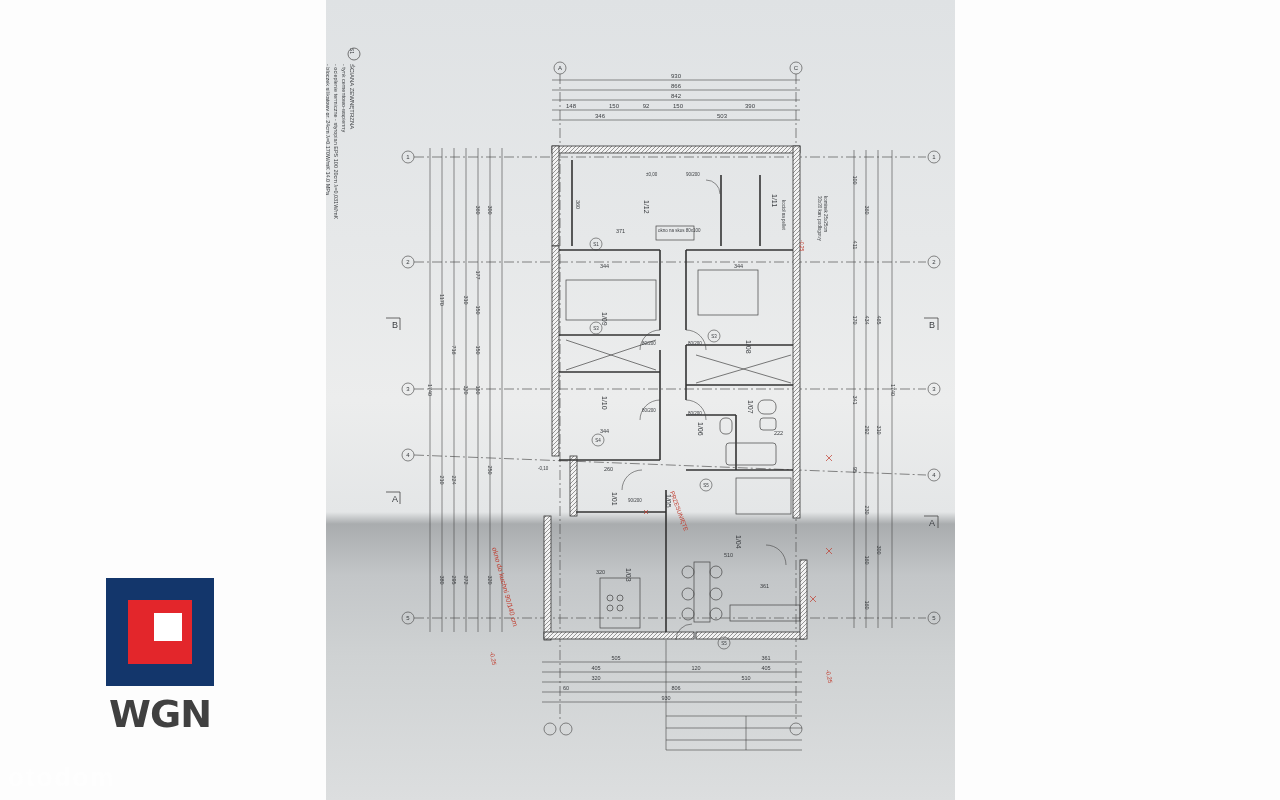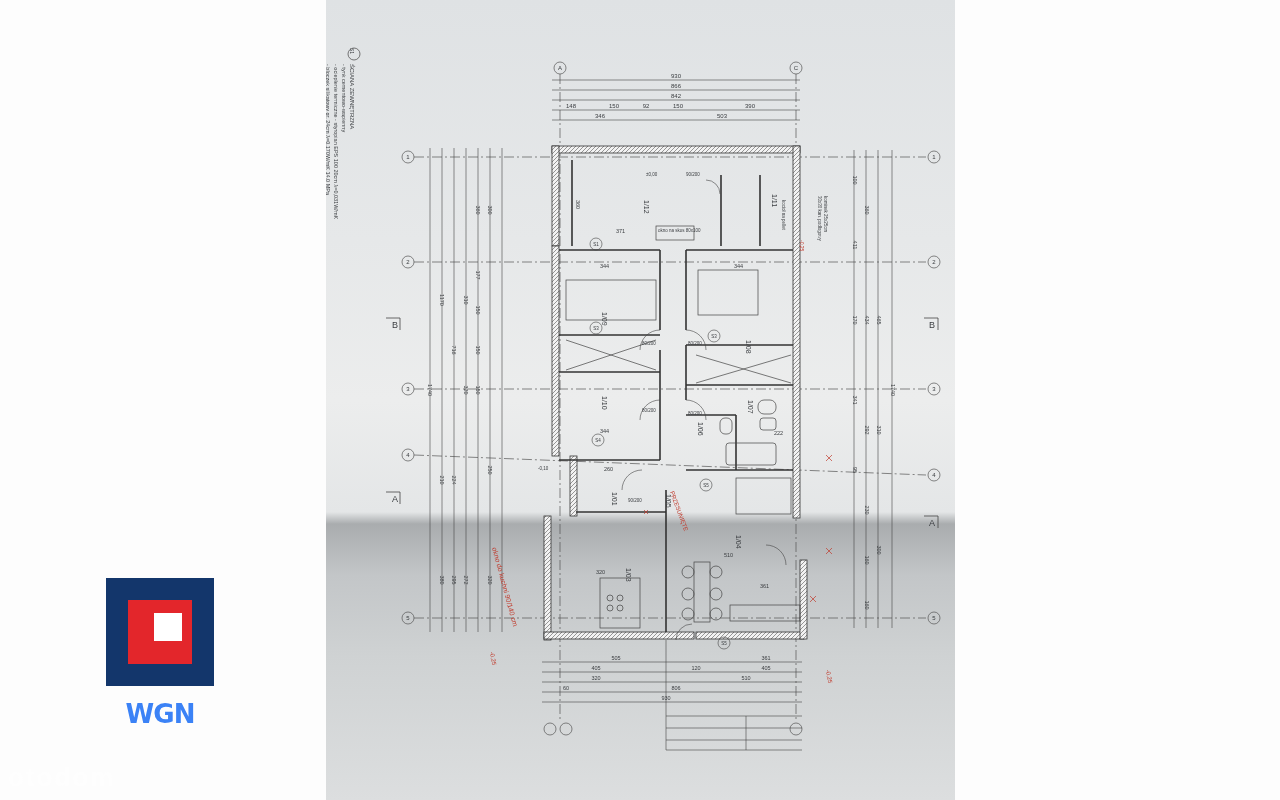--- a/index.html
+++ b/index.html
@@ -15,22 +15,22 @@
     position:absolute; left:0; top:0; width:108px; height:108px; background:#13366b;
   }
   .logo-red {
     position:absolute; left:22px; top:22px; width:64px; height:64px; background:#e3262b;
   }
   .logo-white {
     position:absolute; left:26px; top:13px; width:28px; height:28px; background:#ffffff;
   }
   .logo-text {
     position:absolute; left:0; top:112px; width:108px; text-align:center;
-    font-family:"DejaVu Sans", sans-serif; font-weight:bold; font-size:26px;
-    color:#3b82f6; letter-spacing:-1px; line-height:48px;
+    font-family:"DejaVu Sans", sans-serif; font-weight:bold; font-size:38px;
+    color:#404040; letter-spacing:-1px; line-height:48px;
   }
   .watermark {
     position:absolute; left:8px; top:762px; font-size:26px; color:#ffffff;
     opacity:0.55; font-weight:bold; letter-spacing:2px;
   }
   .paper {
     position:absolute; left:326px; top:0; width:629px; height:800px;
     background:linear-gradient(180deg,#dfe2e4 0%,#e6e8e9 30%,#eceded 50%,#e4e6e7 64%,#a9acae 65.5%,#c3c6c8 72%,#cfd2d3 82%,#dcdedf 100%);
     overflow:hidden;
   }

